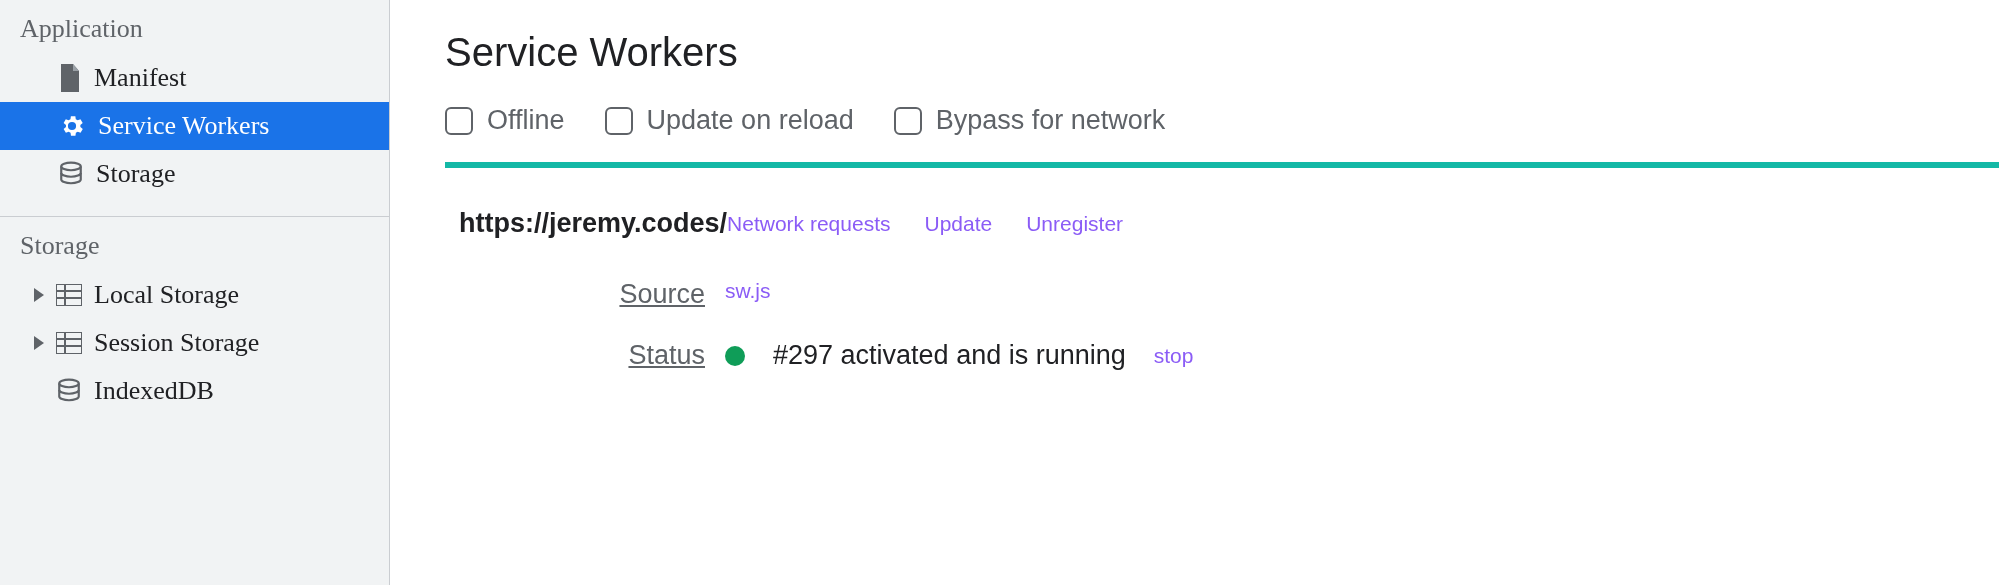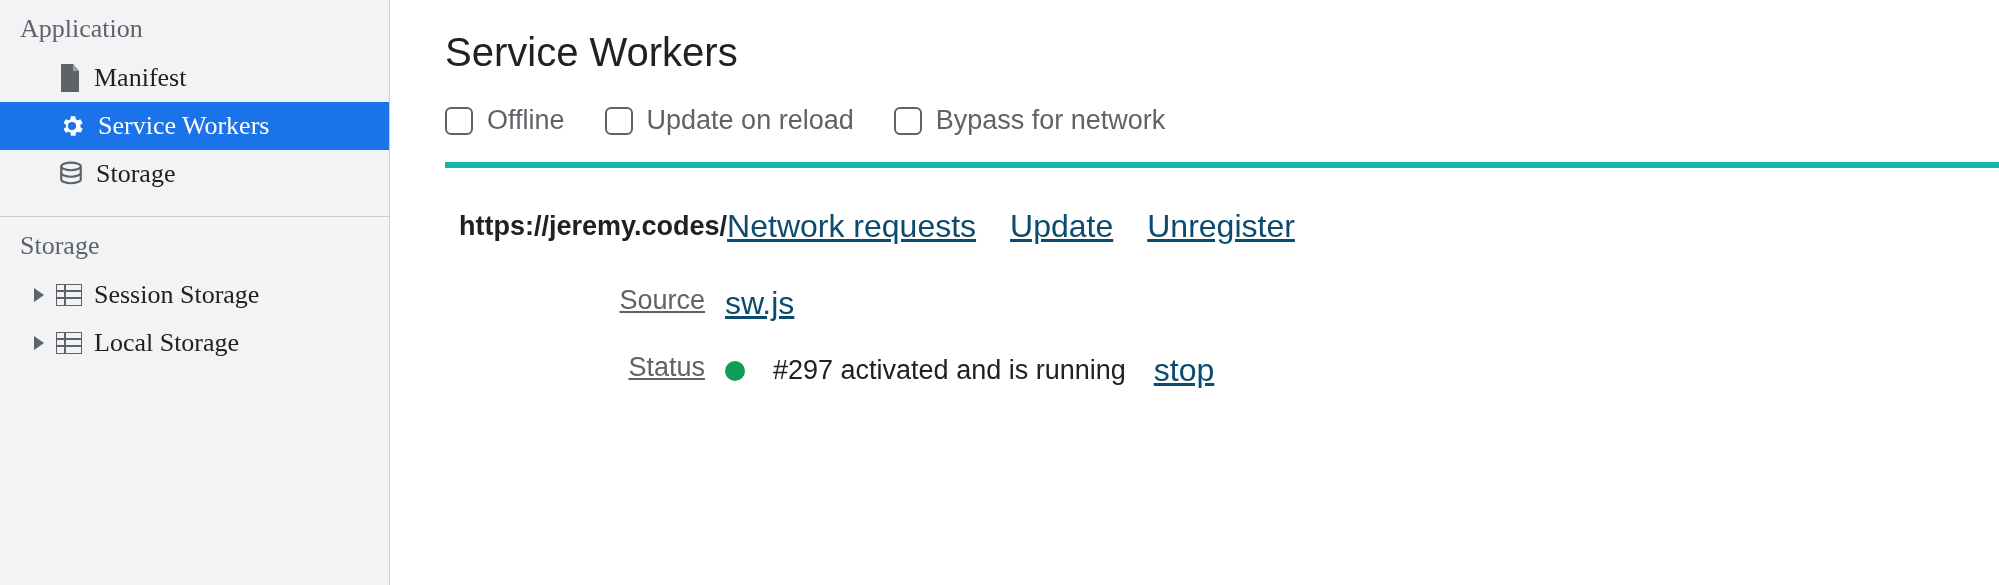--- a/index.html
+++ b/index.html
@@ -84,21 +84,21 @@
 }
 .origin-row {
   display: flex;
   align-items: center;
   justify-content: flex-start;
   padding: 40px 0 18px 14px;
   font-size: 27px;
 }
 .origin-label { font-weight: 600; color: #202124; }
 .origin-links { display: flex; gap: 34px; padding-right: 6px; }
-.link { color: #0c4a6e; text-decoration: underline; cursor: pointer; font-size: 32px; }
+.link { color: #8b5cf6; cursor: pointer; font-size: 21px; }
 .detail-grid {
   display: grid;
   grid-template-columns: 260px 1fr;
   column-gap: 20px;
   row-gap: 30px;
   padding-top: 22px;
   font-size: 27px;
 }
 .detail-label { text-align: right; color: #5f6368; text-decoration: underline; }
 .detail-val { display: flex; gap: 14px; }
@@ -148,36 +148,47 @@
   <div class="tree-item indent2">
     <span class="caret"></span>
     <span class="icon">
       <svg width="26" height="22" viewBox="0 0 26 22">
           <rect x="0" y="0" width="26" height="22" fill="none" stroke="#5f6368" stroke-width="2"></rect>
           <line x1="0" y1="7" x2="26" y2="7" stroke="#5f6368" stroke-width="2"></line>
           <line x1="0" y1="14" x2="26" y2="14" stroke="#5f6368" stroke-width="2"></line>
           <line x1="9" y1="0" x2="9" y2="22" stroke="#5f6368" stroke-width="2"></line>
         </svg>
     </span>
-    <span class="label">Session Storage</span>
+    <span class="label">Local Storage</span>
   </div>
 
   <div class="tree-item indent2">
     <span class="caret"></span>
     <span class="icon">
       <svg width="26" height="22" viewBox="0 0 26 22">
           <rect x="0" y="0" width="26" height="22" fill="none" stroke="#5f6368" stroke-width="2"></rect>
           <line x1="0" y1="7" x2="26" y2="7" stroke="#5f6368" stroke-width="2"></line>
           <line x1="0" y1="14" x2="26" y2="14" stroke="#5f6368" stroke-width="2"></line>
           <line x1="9" y1="0" x2="9" y2="22" stroke="#5f6368" stroke-width="2"></line>
         </svg>
     </span>
-    <span class="label">Local Storage</span>
-  </div>
-
+    <span class="label">Session Storage</span>
+  </div>
+
+  <div class="tree-item indent2">
+    <span class="caret-spacer"></span>
+    <span class="icon">
+      <svg width="26" height="28" viewBox="0 0 24 24">
+          <ellipse cx="12" cy="5" rx="9" ry="3.5" fill="none" stroke="#5f6368" stroke-width="2"></ellipse>
+          <path d="M3 5v6c0 1.9 4 3.5 9 3.5s9-1.6 9-3.5V5" fill="none" stroke="#5f6368" stroke-width="2"></path>
+          <path d="M3 11v6c0 1.9 4 3.5 9 3.5s9-1.6 9-3.5v-6" fill="none" stroke="#5f6368" stroke-width="2"></path>
+        </svg>
+    </span>
+    <span class="label">IndexedDB</span>
+  </div>
 </div>
 
 <div class="main">
   <h1 class="page-title">Service Workers</h1>
 
   <div class="options-row">
     <label class="checkbox-opt">
       <span class="checkbox-box"></span>
       <span>Offline</span>
     </label>

